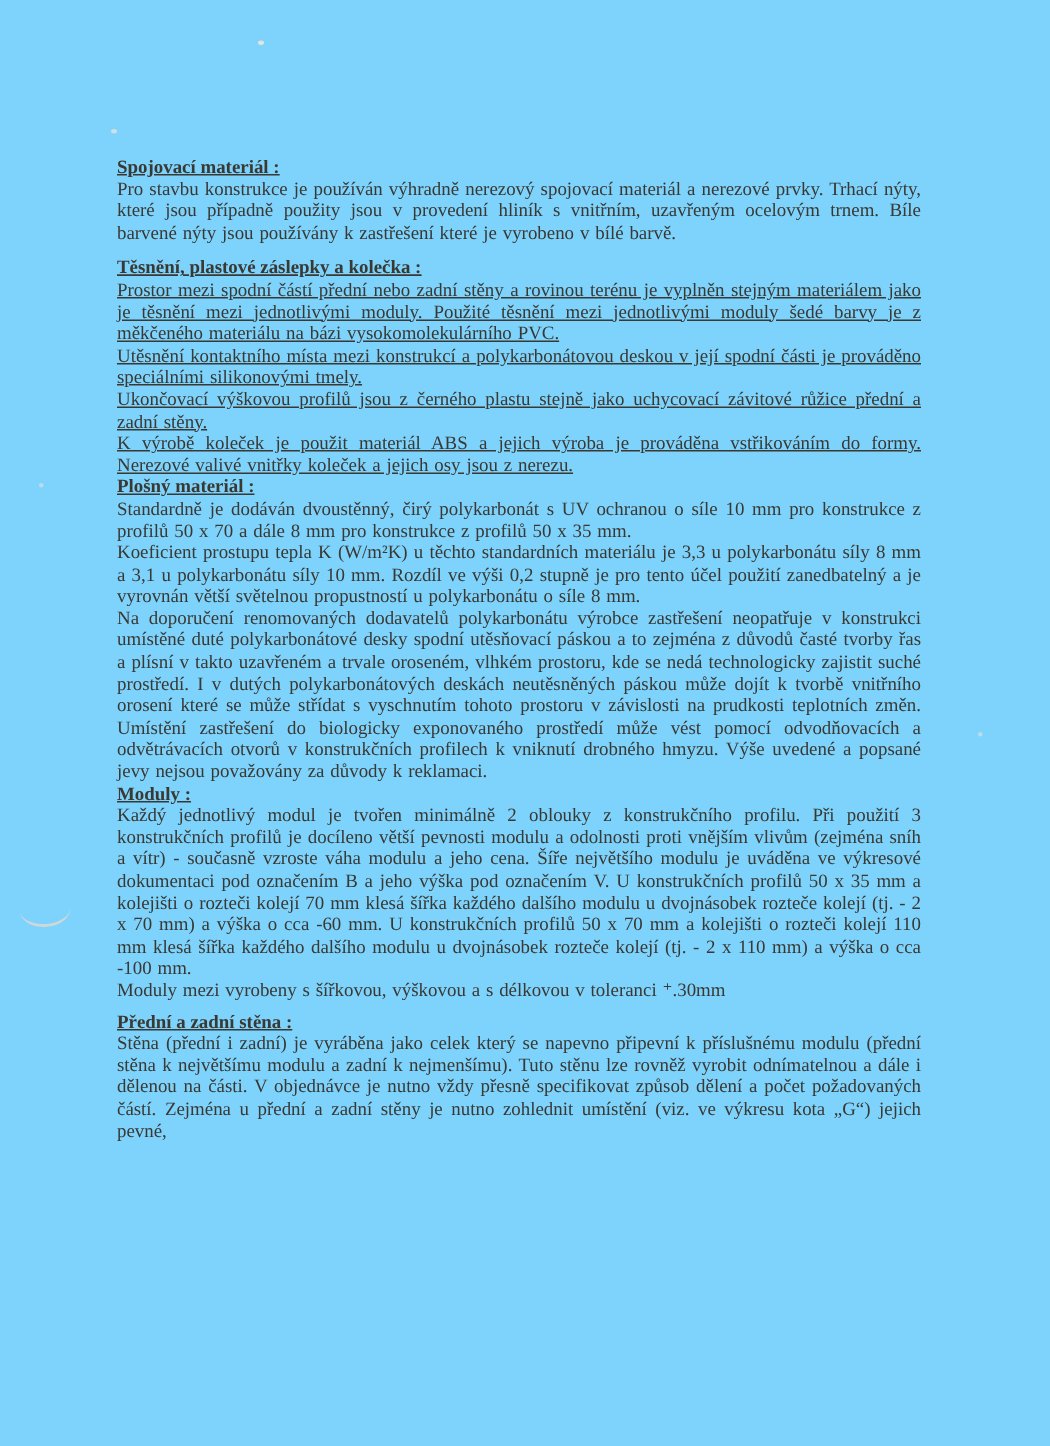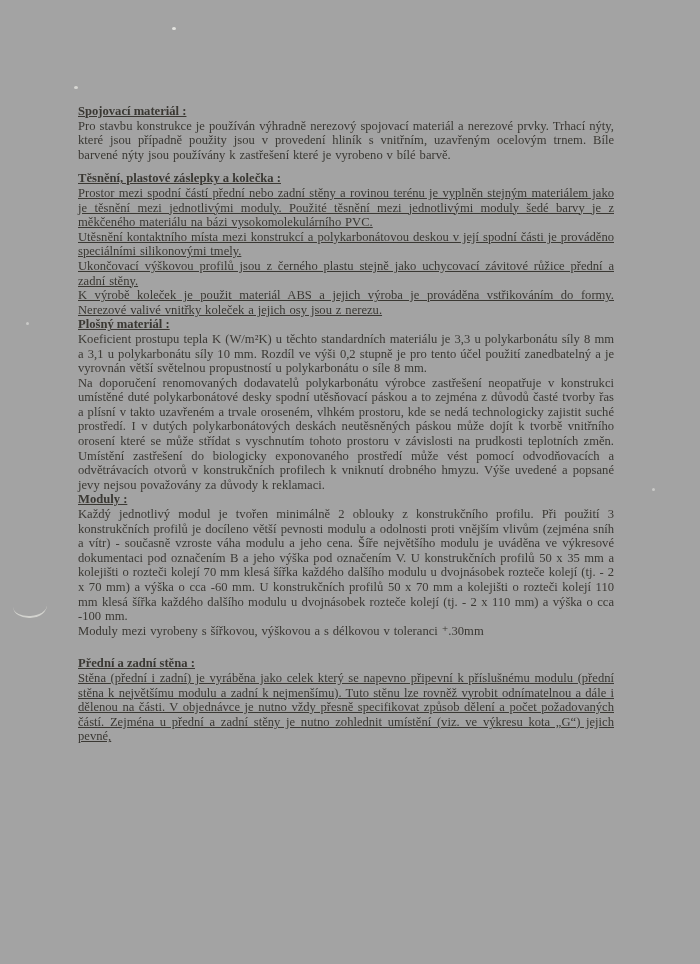--- a/index.html
+++ b/index.html
@@ -4,36 +4,36 @@
 <style>
   html, body {
     margin: 0;
     padding: 0;
     background: #e8e8e6;
   }
   .page {
     position: relative;
     width: 700px;
     height: 964px;
-    background: #a3a3a3;
+    background: #7dd3fc;
     overflow: hidden;
     font-family: "Liberation Serif", "DejaVu Serif", serif;
     color: #3a3833;
     box-sizing: border-box;
   }
   .content {
     position: absolute;
     top: 104px;
     left: 78px;
     width: 536px;
   }
   .section { margin: 0; }
   .section + .section.gap-s  { margin-top: 9px; text-decoration: underline; }
   .section + .section.gap-m  { }
-  .section + .section.gap-l  { margin-top: 18px; text-decoration: underline; }
+  .section + .section.gap-l  { margin-top: 6px; }
   .section-heading {
     font-size: 12.6px;
     line-height: 14.6px;
     font-weight: bold;
     text-decoration: underline;
     margin: 0;
   }
   .para {
     font-size: 12.6px;
     line-height: 14.6px;
@@ -87,20 +87,21 @@
     <div class="section gap-s">
       <h3 class="section-heading">Těsnění, plastové záslepky a kolečka :</h3>
       <p class="para">Prostor mezi spodní částí přední nebo zadní stěny a rovinou terénu je vyplněn stejným materiálem jako je těsnění mezi jednotlivými moduly. Použité těsnění mezi jednotlivými moduly šedé barvy je z měkčeného materiálu na bázi vysokomolekulárního PVC.</p>
       <p class="para">Utěsnění kontaktního místa mezi konstrukcí a polykarbonátovou deskou v její spodní části je prováděno speciálními silikonovými tmely.</p>
       <p class="para">Ukončovací výškovou profilů jsou z černého plastu stejně jako uchycovací závitové růžice přední a zadní stěny.</p>
       <p class="para">K výrobě koleček je použit materiál ABS a jejich výroba je prováděna vstřikováním do formy. Nerezové valivé vnitřky koleček a jejich osy jsou z nerezu.</p>
     </div>
 
     <div class="section gap-m">
       <h3 class="section-heading">Plošný materiál :</h3>
+      <p class="para">Standardně je dodáván dvoustěnný, čirý polykarbonát s UV ochranou o síle 10 mm pro konstrukce z profilů 50 x 70 a dále 8 mm pro konstrukce z profilů 50 x 35 mm.</p>
       <p class="para">Koeficient prostupu tepla K (W/m²K) u těchto standardních materiálu je 3,3 u polykarbonátu síly 8 mm a 3,1 u polykarbonátu síly 10 mm. Rozdíl ve výši 0,2 stupně je pro tento účel použití zanedbatelný a je vyrovnán větší světelnou propustností u polykarbonátu o síle 8 mm.</p>
       <p class="para">Na doporučení renomovaných dodavatelů polykarbonátu výrobce zastřešení neopatřuje v konstrukci umístěné duté polykarbonátové desky spodní utěsňovací páskou a to zejména z důvodů časté tvorby řas a plísní v takto uzavřeném a trvale oroseném, vlhkém prostoru, kde se nedá technologicky zajistit suché prostředí. I v dutých polykarbonátových deskách neutěsněných páskou může dojít k tvorbě vnitřního orosení které se může střídat s vyschnutím tohoto prostoru v závislosti na prudkosti teplotních změn. Umístění zastřešení do biologicky exponovaného prostředí může vést pomocí odvodňovacích a odvětrávacích otvorů v konstrukčních profilech k vniknutí drobného hmyzu. Výše uvedené a popsané jevy nejsou považovány za důvody k reklamaci.</p>
     </div>
 
     <div class="section gap-m">
       <h3 class="section-heading">Moduly :</h3>
       <p class="para">Každý jednotlivý modul je tvořen minimálně 2 oblouky z konstrukčního profilu. Při použití 3 konstrukčních profilů je docíleno větší pevnosti modulu a odolnosti proti vnějším vlivům (zejména sníh a vítr) - současně vzroste váha modulu a jeho cena. Šíře největšího modulu je uváděna ve výkresové dokumentaci pod označením B a jeho výška pod označením V. U konstrukčních profilů 50 x 35 mm a kolejišti o rozteči kolejí 70 mm klesá šířka každého dalšího modulu u dvojnásobek rozteče kolejí (tj. - 2 x 70 mm) a výška o cca -60 mm. U konstrukčních profilů 50 x 70 mm a kolejišti o rozteči kolejí 110 mm klesá šířka každého dalšího modulu u dvojnásobek rozteče kolejí (tj. - 2 x 110 mm) a výška o cca -100 mm.</p>
       <p class="para">Moduly mezi vyrobeny s šířkovou, výškovou a s délkovou v toleranci ⁺.30mm</p>
     </div>
 

